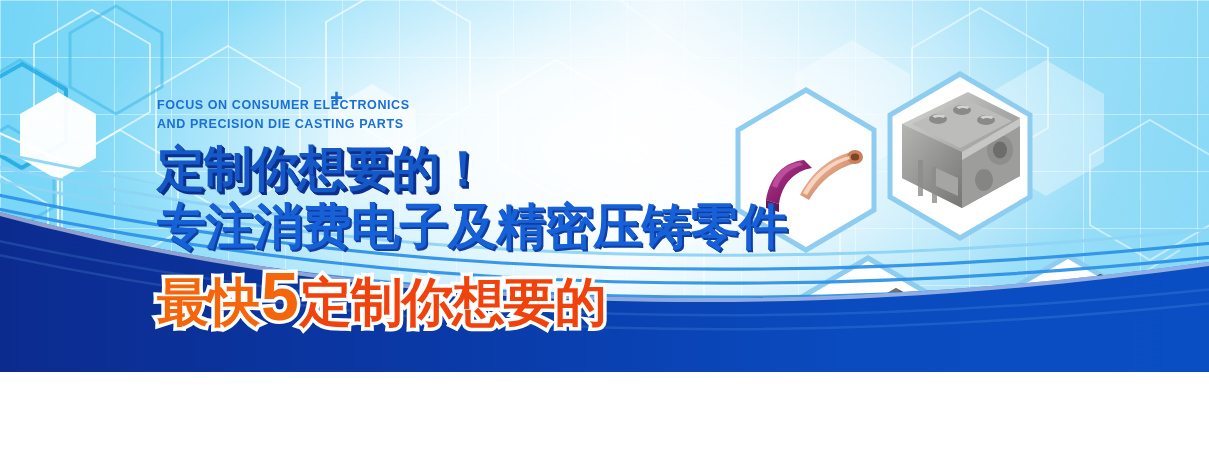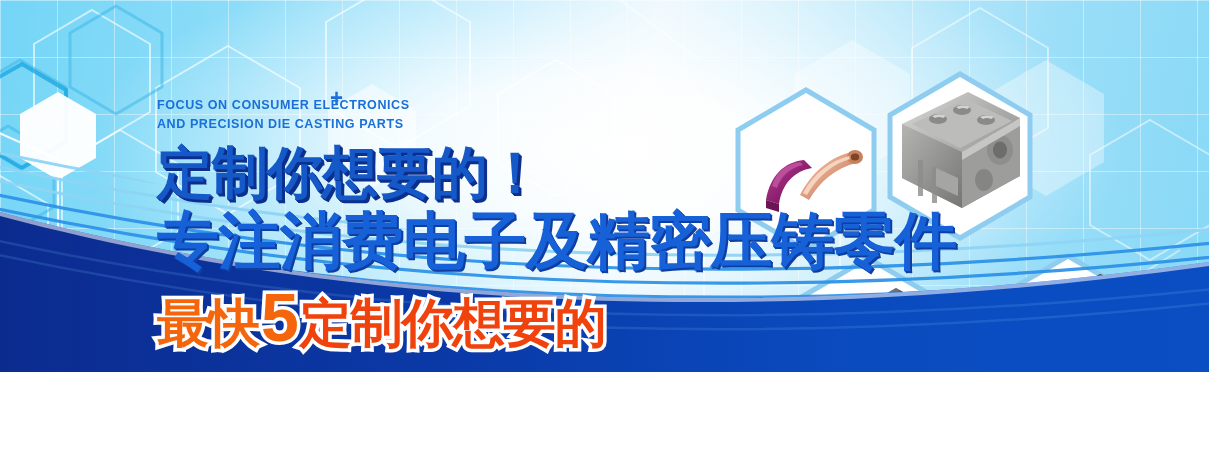--- a/index.html
+++ b/index.html
@@ -50,35 +50,35 @@
     position:absolute;
     left:186px;top:-9px;
     font-size:24px;
     font-weight:bold;
     color:#1e6fd9;
     line-height:1;
   }
 
   .h1{
     margin-top:12px;
-    font-size:56px;
+    font-size:48px;
     font-weight:bold;
     line-height:1;
     color:#1558c8;
     letter-spacing:-1px;
     white-space:nowrap;
     text-shadow:
       3px 3px 0 #0c2f8e,
       2px 2px 0 #0c2f8e,
       1px 1px 0 #12409f;
   }
 
   .h2{
     margin-top:9px;
-    font-size:62px;
+    font-size:49px;
     font-weight:bold;
     line-height:1;
     color:#1660d8;
     letter-spacing:-.5px;
     white-space:nowrap;
     text-shadow:
       2px 2px 0 #0f3da0,
       1px 1px 0 #1149b4;
   }
 

